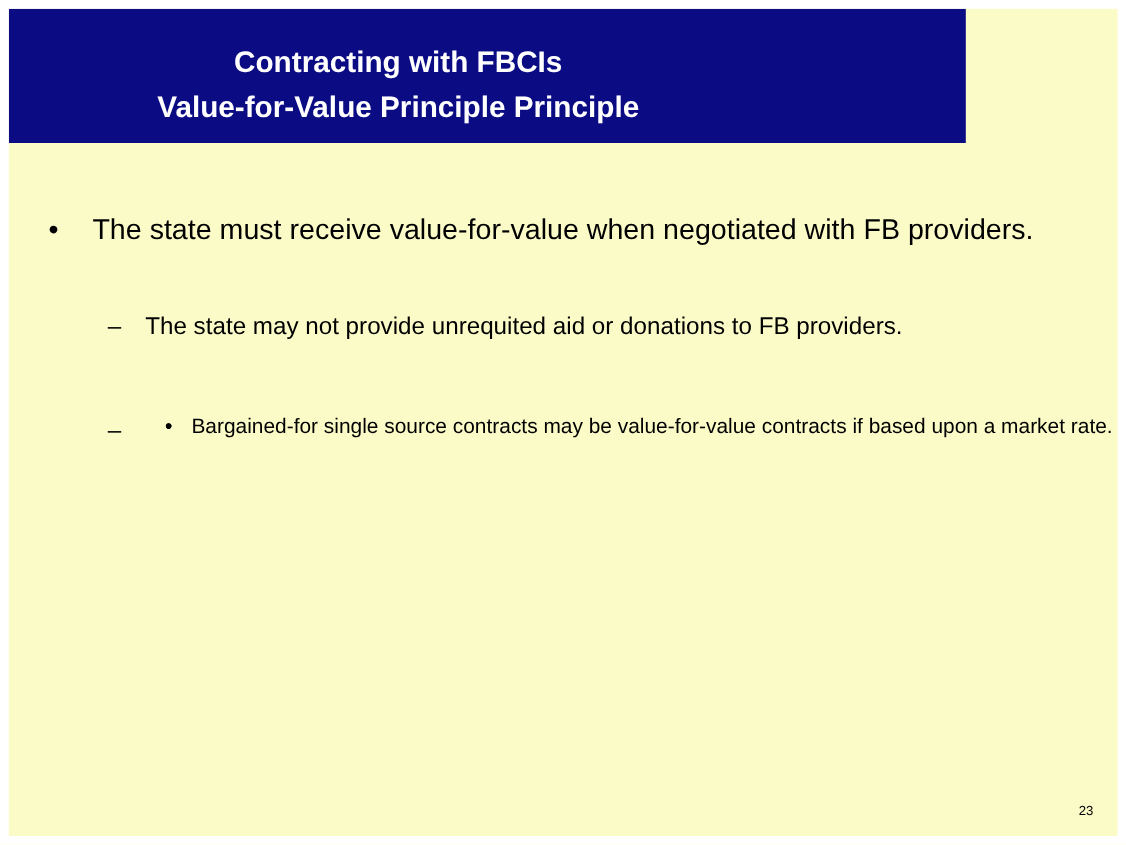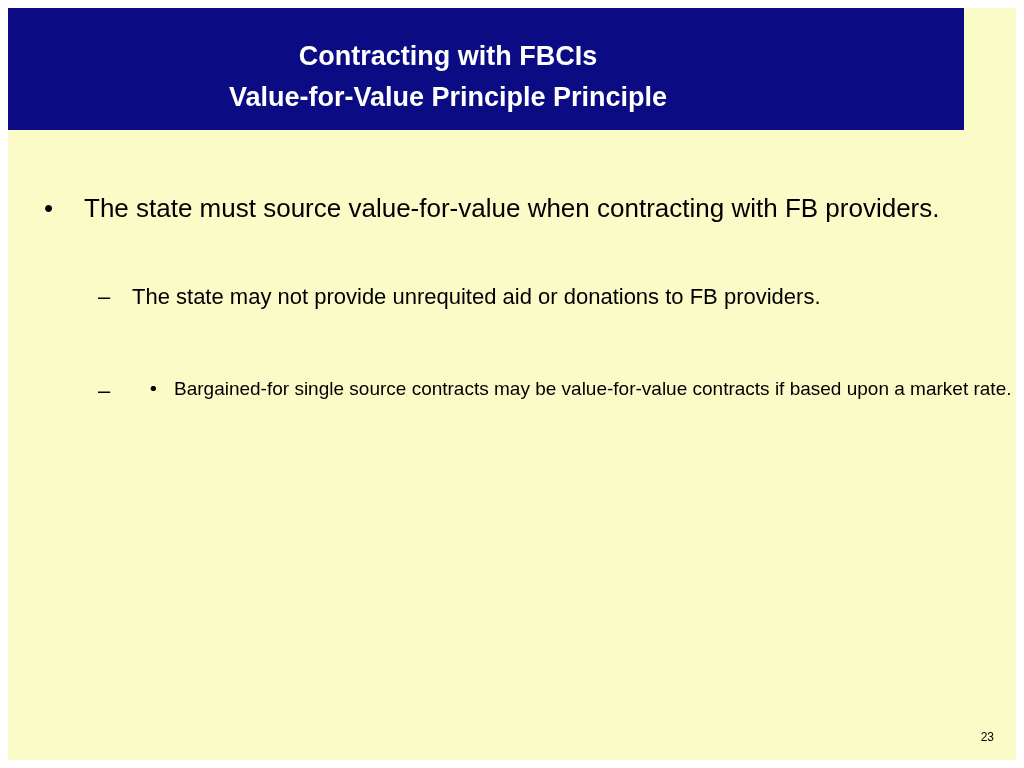--- a/index.html
+++ b/index.html
@@ -19,21 +19,21 @@
     box-sizing: border-box;
     border-left: 8px solid #ffffff;
     border-right: 8px solid #ffffff;
     border-top: 8px solid #ffffff;
     border-bottom: 8px solid #ffffff;
   }
   .header {
     position: absolute;
     left: 0;
     top: 0;
-    width: 956px;
+    width: 870px;
     height: 122px;
     background: #0b0b84;
     box-sizing: border-box;
   }
   .header-title {
     position: absolute;
     right: 36px;
     top: 28px;
     width: 960px;
     text-align: center;
@@ -126,21 +126,21 @@
     <div class="header-title">
       <span class="header-line1">Contracting with FBCIs</span>
       <span class="header-line2">Value-for-Value Principle Principle</span>
     </div>
   </div>
 
   <div class="body">
 
     <div class="lvl1">
       <span class="bullet">•</span>
-      <span>The state must source value-for-value when contracting with FB providers.</span>
+      <span>The state must receive value-for-value when negotiated with FB providers.</span>
     </div>
 
     <div class="lvl2">
       <span class="bullet">–</span>
       <span>The state may not provide unrequited aid or donations to FB providers.</span>
     </div>
 
     <div class="lvl2 second">
       <span class="bullet">–</span>
     </div>

